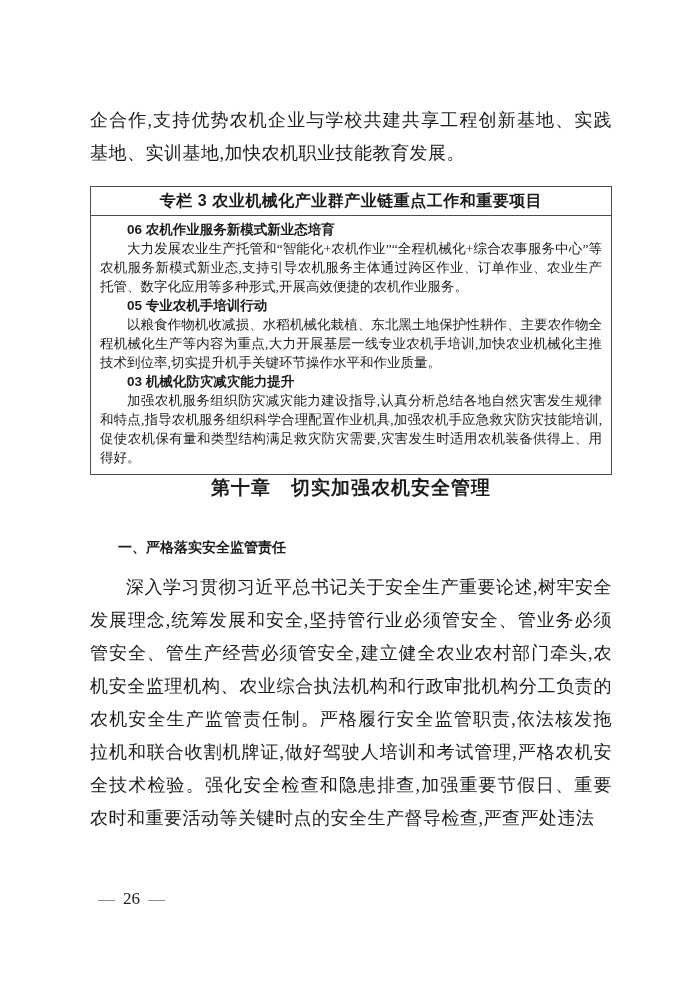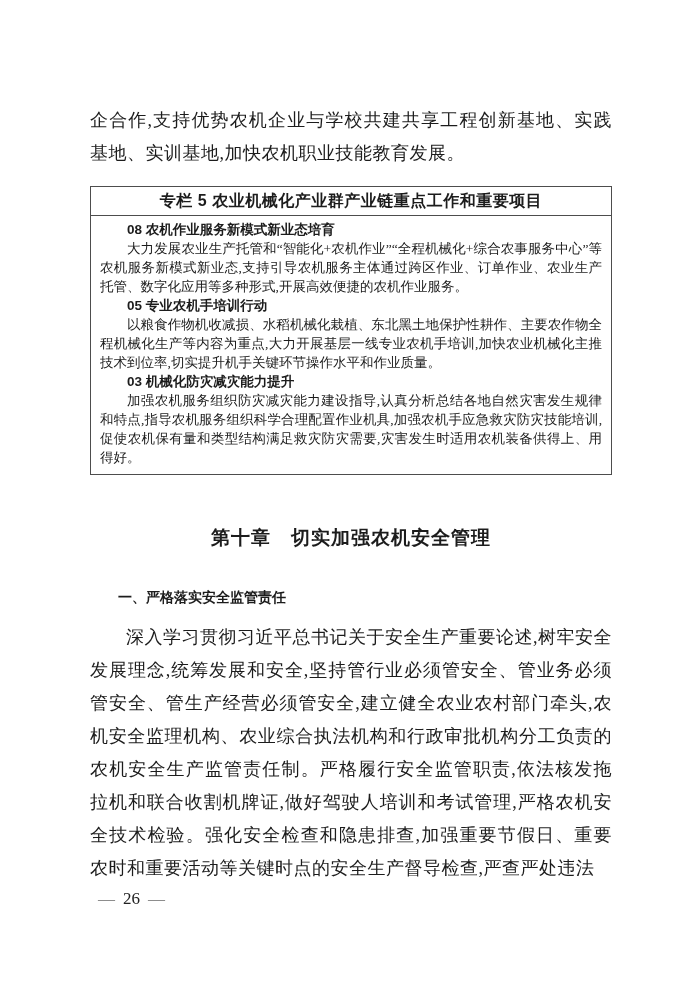--- a/index.html
+++ b/index.html
@@ -51,21 +51,20 @@
     font-size: 13.5px;
     line-height: 19px;
   }
   .box-item-body {
     text-indent: 2em;
     text-align: justify;
     text-justify: inter-character;
   }
   
   .chapter {
-    margin-top: 50px;
     text-align: center;
     font-family: "Liberation Sans", "DejaVu Sans", sans-serif;
     font-weight: bold;
     font-size: 19px;
     line-height: 26px;
     letter-spacing: 1px;
   }
   
   .section {
     margin-top: 34px;
@@ -102,25 +101,25 @@
   .footer .num { padding: 0 2px; }
 </style>
 </head>
 <body>
 
 <div class="page">
 
   <p class="intro">企合作,支持优势农机企业与学校共建共享工程创新基地、实践基地、实训基地,加快农机职业技能教育发展。</p>
 
   <div class="callout-box">
-    <div class="box-title">专栏 5 农业机械化产业群产业链重点工作和重要项目</div>
+    <div class="box-title">专栏 3 农业机械化产业群产业链重点工作和重要项目</div>
     <div class="box-body">
 
       <div class="box-item">
-        <div class="box-item-heading">08 农机作业服务新模式新业态培育</div>
+        <div class="box-item-heading">06 农机作业服务新模式新业态培育</div>
         <div class="box-item-body">大力发展农业生产托管和“智能化+农机作业”“全程机械化+综合农事服务中心”等农机服务新模式新业态,支持引导农机服务主体通过跨区作业、订单作业、农业生产托管、数字化应用等多种形式,开展高效便捷的农机作业服务。</div>
       </div>
 
       <div class="box-item">
         <div class="box-item-heading">05 专业农机手培训行动</div>
         <div class="box-item-body">以粮食作物机收减损、水稻机械化栽植、东北黑土地保护性耕作、主要农作物全程机械化生产等内容为重点,大力开展基层一线专业农机手培训,加快农业机械化主推技术到位率,切实提升机手关键环节操作水平和作业质量。</div>
       </div>
 
       <div class="box-item">
         <div class="box-item-heading">03 机械化防灾减灾能力提升</div>

